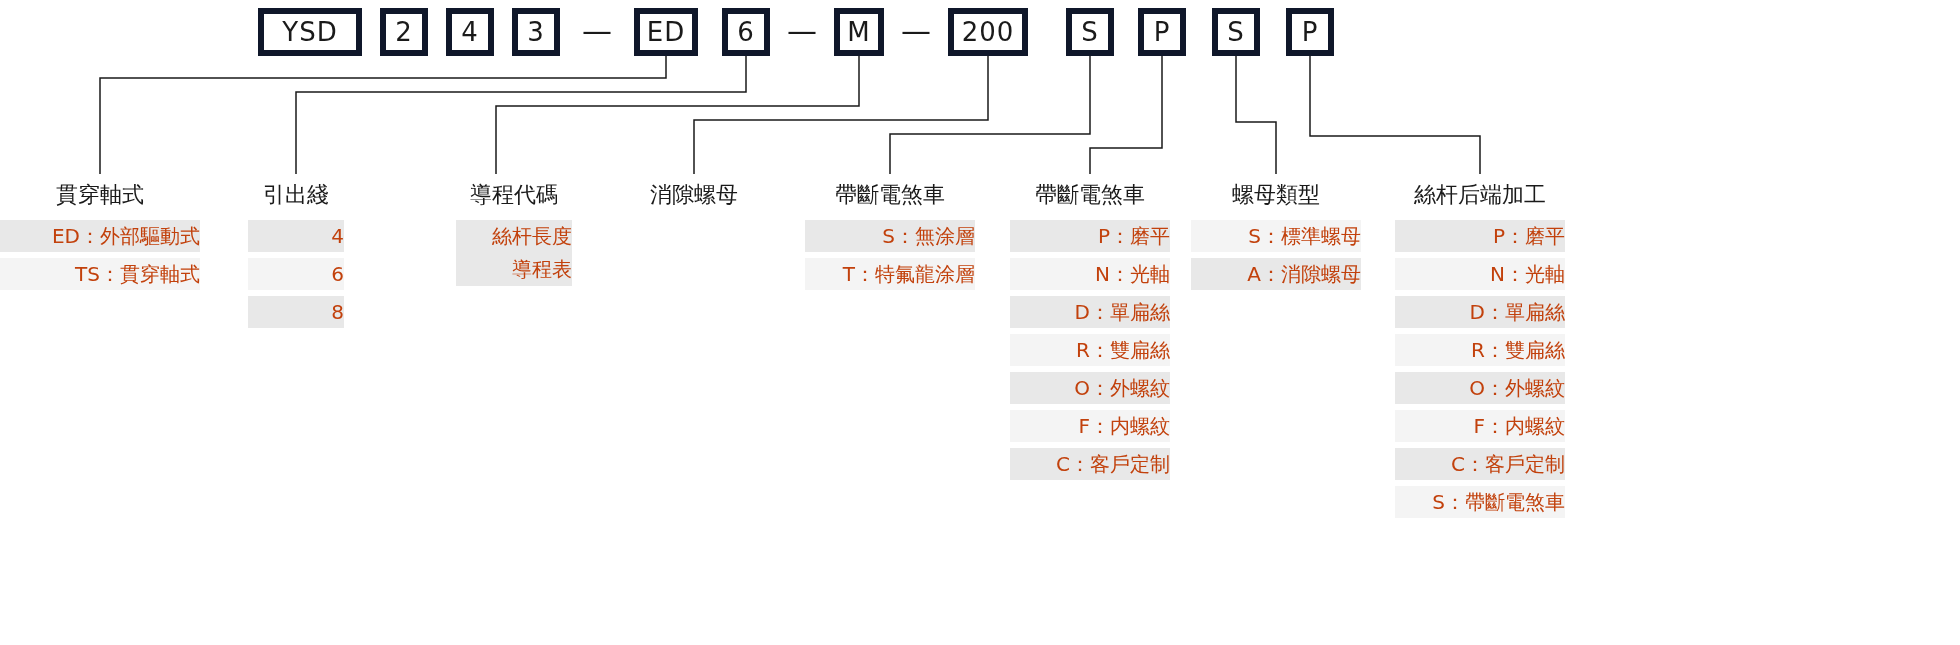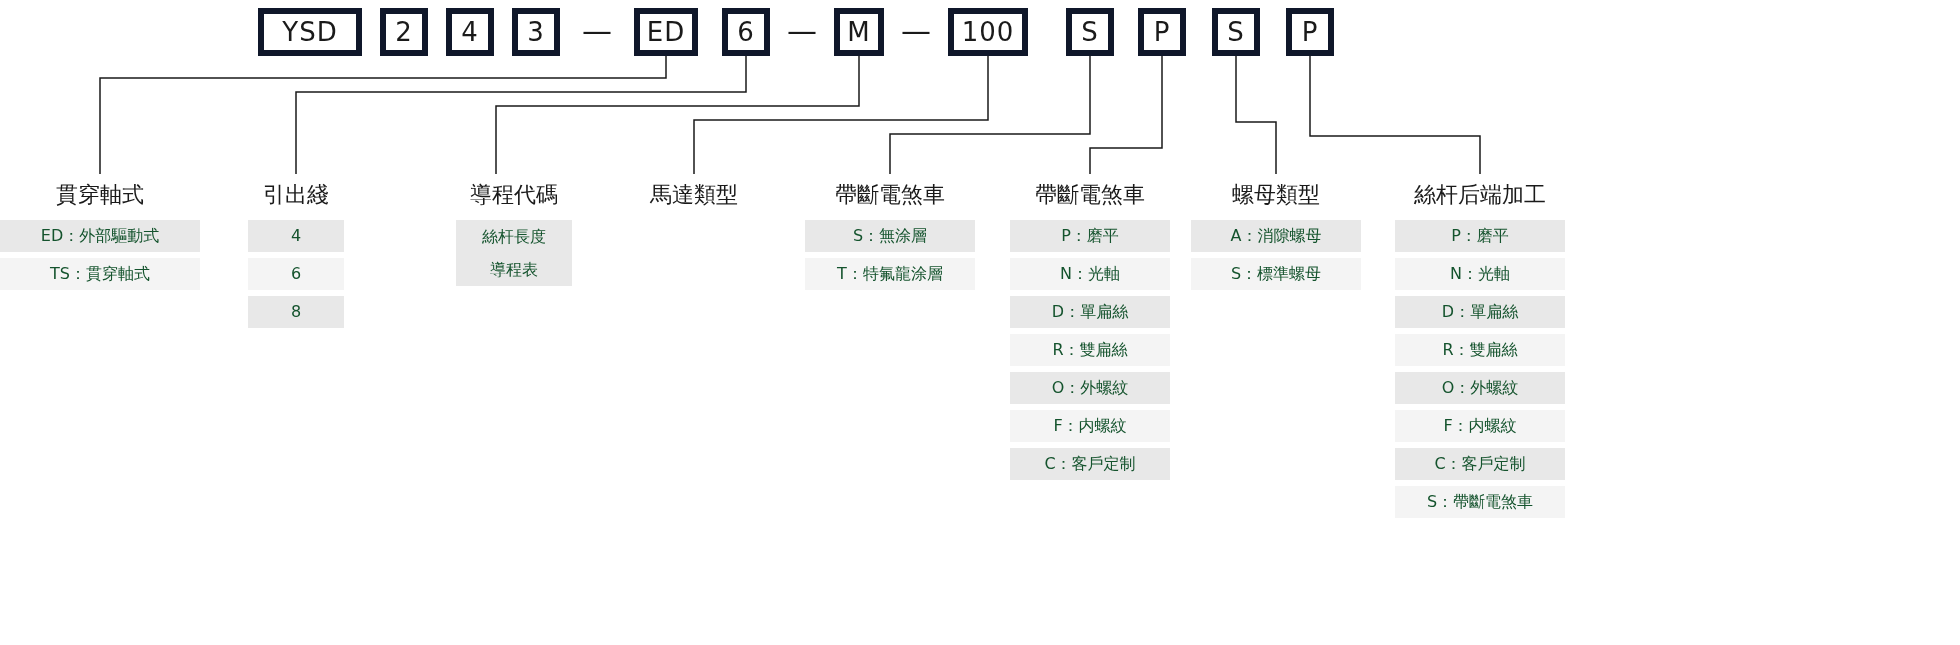--- a/index.html
+++ b/index.html
@@ -14,21 +14,21 @@
     font-size:26px; letter-spacing:1px;
   }
   .sep {
     position:absolute; top:8px; height:48px; width:34px;
     line-height:46px; text-align:center; font-size:30px;
   }
   .col { position:absolute; top:180px; text-align:center; }
   .col-title { font-size:22px; height:30px; line-height:30px; margin-bottom:10px; white-space:nowrap; }
   .cell {
     height:32px; line-height:32px; margin-bottom:6px;
-    font-size:16px; white-space:nowrap; color:#14532d;
+    font-size:20px; white-space:nowrap; color:#c2410c;text-align:right;
   }
   .cell.odd  { background:#e8e8e8; }
   .cell.even { background:#f4f4f4; }
   .cell.tall { height:66px; line-height:33px; background:#e8e8e8; }
 </style>
 </head>
 <body>
 
 <div class="canvas">
 
@@ -46,21 +46,21 @@
   <div class="box" style="left:258px;width:104px">YSD</div>
   <div class="box" style="left:380px;width:48px">2</div>
   <div class="box" style="left:446px;width:48px">4</div>
   <div class="box" style="left:512px;width:48px">3</div>
   <div class="sep" style="left:580px">—</div>
   <div class="box" style="left:634px;width:64px">ED</div>
   <div class="box" style="left:722px;width:48px">6</div>
   <div class="sep" style="left:785px">—</div>
   <div class="box" style="left:834px;width:50px">M</div>
   <div class="sep" style="left:899px">—</div>
-  <div class="box" style="left:948px;width:80px">100</div>
+  <div class="box" style="left:948px;width:80px">200</div>
   <div class="box" style="left:1066px;width:48px">S</div>
   <div class="box" style="left:1138px;width:48px">P</div>
   <div class="box" style="left:1212px;width:48px">S</div>
   <div class="box" style="left:1286px;width:48px">P</div>
 
   <div class="col" style="left:0;width:200px">
     <div class="col-title">貫穿軸式</div>
     <div class="cell odd">ED：外部驅動式</div>
     <div class="cell even">TS：貫穿軸式</div>
   </div>
@@ -74,21 +74,21 @@
 
   <div class="col" style="left:456px;width:116px">
     <div class="col-title">導程代碼</div>
     <div class="cell tall">
       <div>絲杆長度</div>
       <div>導程表</div>
     </div>
   </div>
 
   <div class="col" style="left:639px;width:110px">
-    <div class="col-title">馬達類型</div>
+    <div class="col-title">消隙螺母</div>
   </div>
 
   <div class="col" style="left:805px;width:170px">
     <div class="col-title">帶斷電煞車</div>
     <div class="cell odd">S：無涂層</div>
     <div class="cell even">T：特氟龍涂層</div>
   </div>
 
   <div class="col" style="left:1010px;width:160px">
     <div class="col-title">帶斷電煞車</div>
@@ -96,22 +96,22 @@
     <div class="cell even">N：光軸</div>
     <div class="cell odd">D：單扁絲</div>
     <div class="cell even">R：雙扁絲</div>
     <div class="cell odd">O：外螺紋</div>
     <div class="cell even">F：内螺紋</div>
     <div class="cell odd">C：客戶定制</div>
   </div>
 
   <div class="col" style="left:1191px;width:170px">
     <div class="col-title">螺母類型</div>
+    <div class="cell even">S：標準螺母</div>
     <div class="cell odd">A：消隙螺母</div>
-    <div class="cell even">S：標準螺母</div>
   </div>
 
   <div class="col" style="left:1395px;width:170px">
     <div class="col-title">絲杆后端加工</div>
     <div class="cell odd">P：磨平</div>
     <div class="cell even">N：光軸</div>
     <div class="cell odd">D：單扁絲</div>
     <div class="cell even">R：雙扁絲</div>
     <div class="cell odd">O：外螺紋</div>
     <div class="cell even">F：内螺紋</div>

